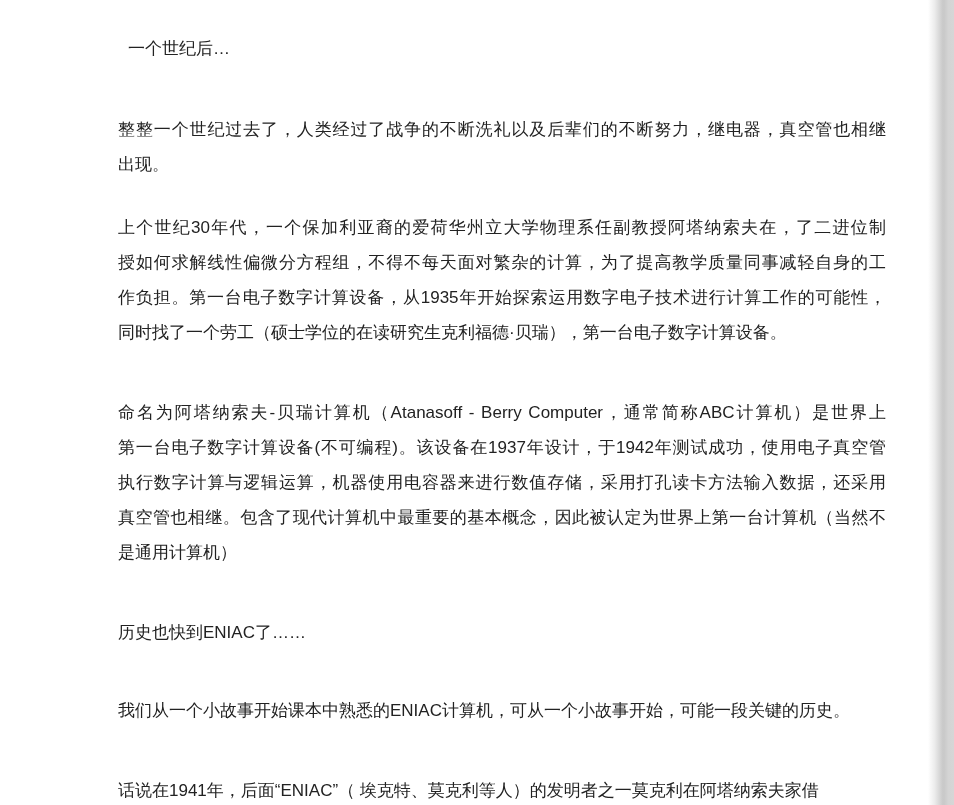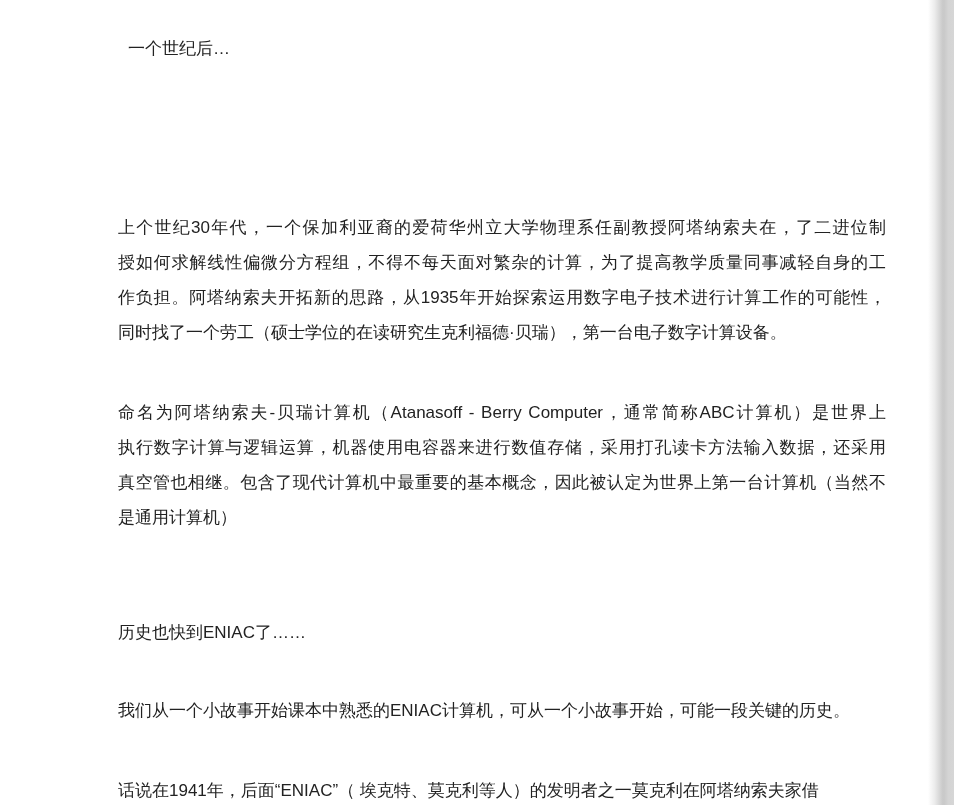--- a/index.html
+++ b/index.html
@@ -65,30 +65,35 @@
 <body>
 
 <div class="viewport">
 
   <div class="doc">
 
     <div class="para title" style="top:31px">
       <span class="line">一个世纪后…</span>
     </div>
 
+    <div class="para" style="top:112px">
+      <span class="line full">整整一个世纪过去了，人类经过了战争的不断洗礼以及后辈们的不断努力，继电器，真空管也相继</span>
+      <span class="line">出现。</span>
+    </div>
 
     <div class="para" style="top:210px">
       <span class="line full">上个世纪30年代，一个保加利亚裔的爱荷华州立大学物理系任副教授阿塔纳索夫在，了二进位制</span>
       <span class="line full">授如何求解线性偏微分方程组，不得不每天面对繁杂的计算，为了提高教学质量同事减轻自身的工</span>
-      <span class="line full">作负担。阿塔纳索夫开拓新的思路，从1935年开始探索运用数字电子技术进行计算工作的可能性，</span>
+      <span class="line full">作负担。第一台电子数字计算设备，从1935年开始探索运用数字电子技术进行计算工作的可能性，</span>
       <span class="line">同时找了一个劳工（硕士学位的在读研究生克利福德·贝瑞），第一台电子数字计算设备。</span>
     </div>
 
     <div class="para" style="top:395px">
       <span class="line full">命名为阿塔纳索夫-贝瑞计算机（Atanasoff - Berry Computer，通常简称ABC计算机）是世界上</span>
+      <span class="line full">第一台电子数字计算设备(不可编程)。该设备在1937年设计，于1942年测试成功，使用电子真空管</span>
       <span class="line full">执行数字计算与逻辑运算，机器使用电容器来进行数值存储，采用打孔读卡方法输入数据，还采用</span>
       <span class="line full">真空管也相继。包含了现代计算机中最重要的基本概念，因此被认定为世界上第一台计算机（当然不</span>
       <span class="line">是通用计算机）</span>
     </div>
 
     <div class="para" style="top:615px">
       <span class="line">历史也快到ENIAC了……</span>
     </div>
 
     <div class="para" style="top:693px">

